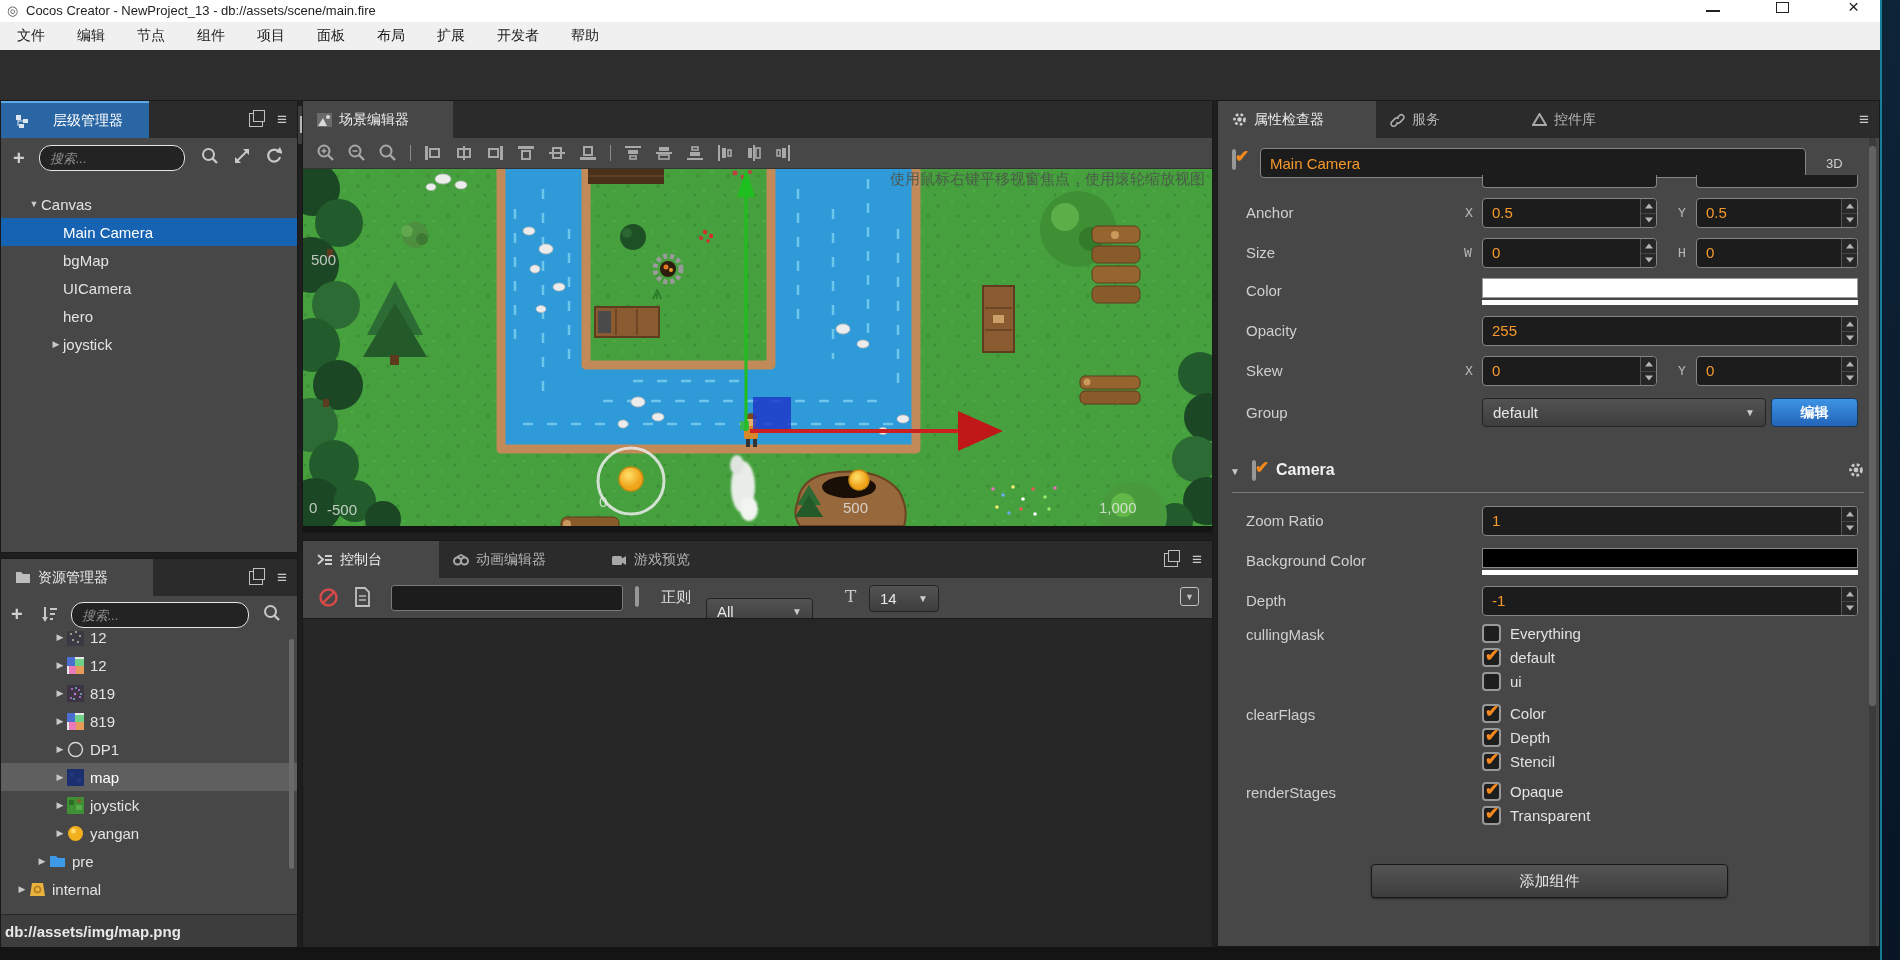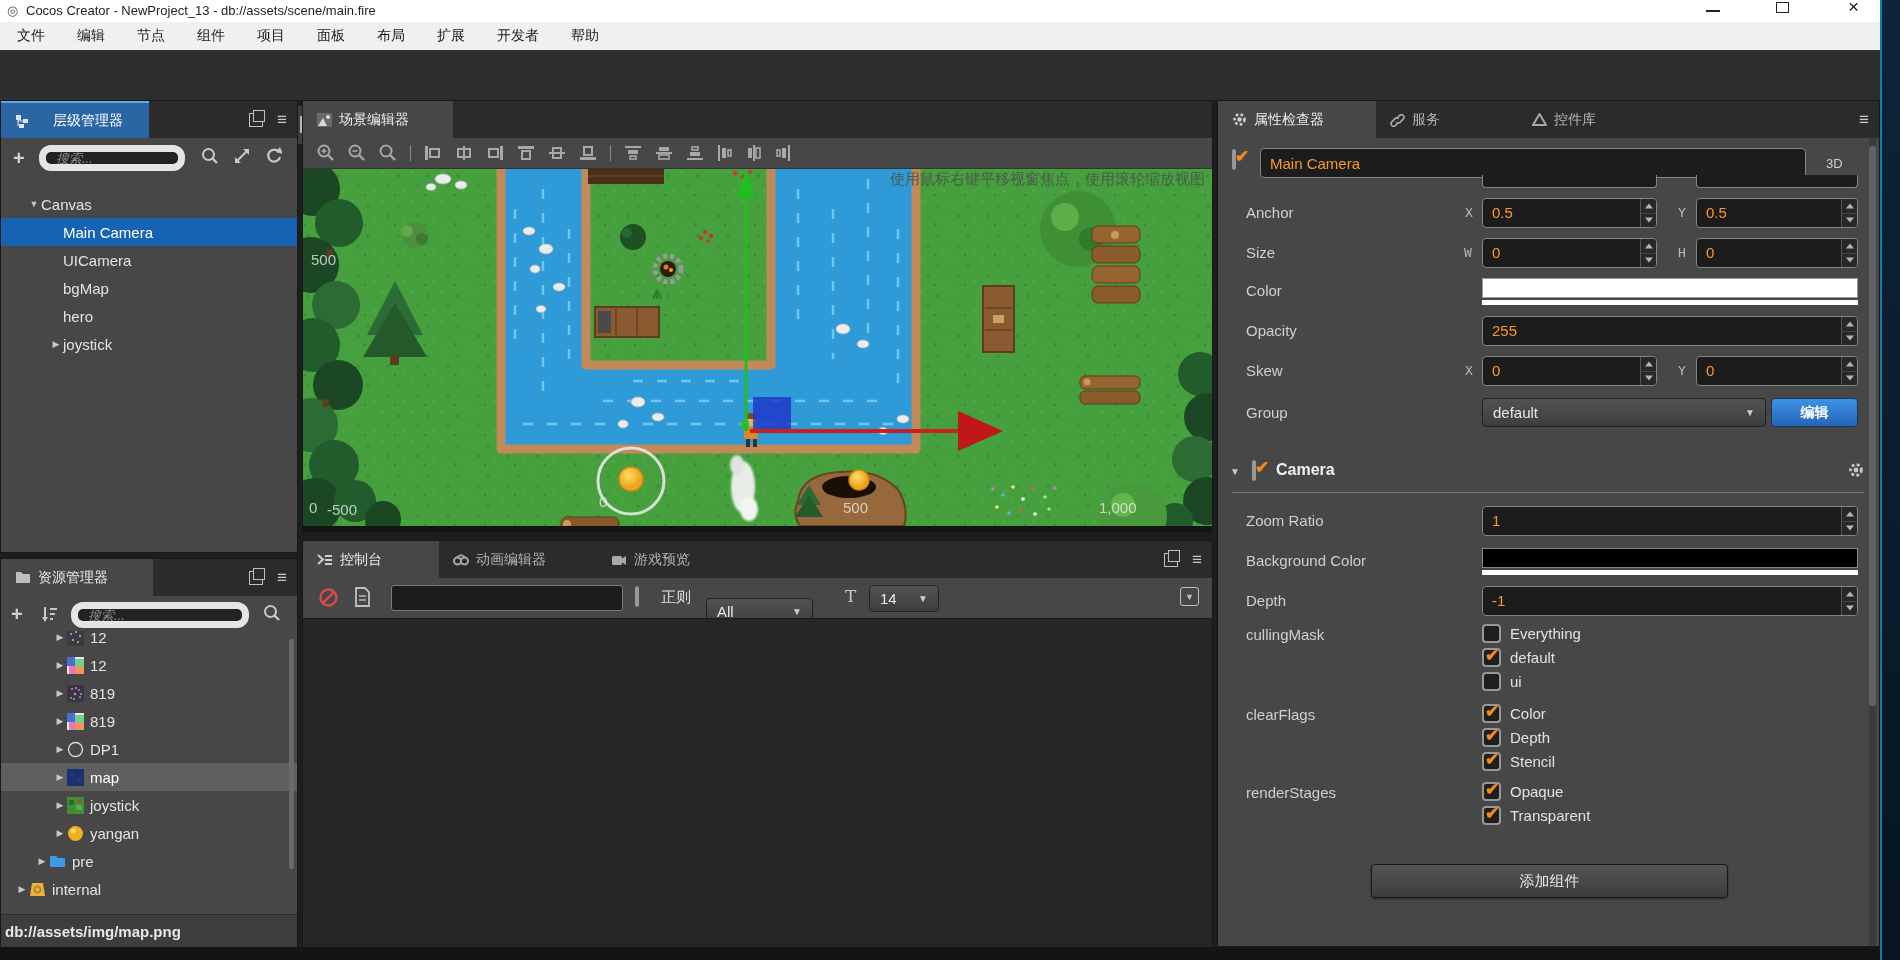--- a/index.html
+++ b/index.html
@@ -20,21 +20,21 @@
   
   .panel{position:absolute;background:#474747;border:1px solid #191919;box-sizing:border-box;}
   .tabbar{position:absolute;left:0;top:0;right:0;height:37px;background:#2B2B2B;display:flex;}
   .tab{display:flex;align-items:center;gap:7px;padding:0 14px;font-size:14px;color:#B5B5B5;box-sizing:border-box;}
   .tab.active{background:#474747;color:#ECECEC;}
   .tab.active-blue{background:#2A65A4;border-top:2px solid #5FA8E8;color:#FFF;gap:24px;}
   .corner{position:absolute;right:10px;top:0;height:37px;display:flex;align-items:center;gap:14px;}
   .float-ic{width:12px;height:12px;border:1px solid #C0C0C0;position:relative;}
   .float-ic::after{content:"";position:absolute;left:3px;top:-4px;width:10px;height:10px;border:1px solid #C0C0C0;background:#2B2B2B;}
   .burger{color:#C8C8C8;font-size:17px;line-height:37px;}
-  .searchpill{background:#232323;border:7px solid #e5e5e5;border-radius:12px;height:26px;box-sizing:border-box;
+  .searchpill{background:#232323;border:1px solid #e5e5e5;border-radius:12px;height:26px;box-sizing:border-box;
               color:#eab308;font-size:13px;padding:0 10px;outline:none;}
   .searchpill::placeholder{color:#8F8F8F;font-style:italic;}
   .plus{color:#D0D0D0;font-size:20px;font-weight:bold;line-height:20px;}
   
   .trow{height:28px;display:flex;align-items:center;font-size:15px;color:#E3E3E3;}
   .trow.sel-blue{background:#1563B2;color:#FFF;}
   .trow.sel-gray{background:#5F5F5F;color:#FFF;}
   .caret{width:14px;font-size:9px;color:#C8C8C8;text-align:center;flex:none;}
   .aicon{width:17px;height:17px;margin-right:6px;flex:none;}
   
@@ -267,24 +267,24 @@
     </div>
     <div class="abs" style="left:0;top:89px;width:296px">
       <div class="trow" style="padding-left:26px">
         <span class="caret">▼</span>
           <span>Canvas</span>
       </div>
       <div class="trow sel-blue" style="padding-left:62px">
         <span>Main Camera</span>
       </div>
       <div class="trow" style="padding-left:62px">
+        <span>bgMap</span>
+      </div>
+      <div class="trow" style="padding-left:62px">
         <span>UICamera</span>
-      </div>
-      <div class="trow" style="padding-left:62px">
-        <span>bgMap</span>
       </div>
       <div class="trow" style="padding-left:62px">
         <span>hero</span>
       </div>
       <div class="trow" style="padding-left:48px">
         <span class="caret">▶</span>
           <span>joystick</span>
       </div>
     </div>
   </div>

